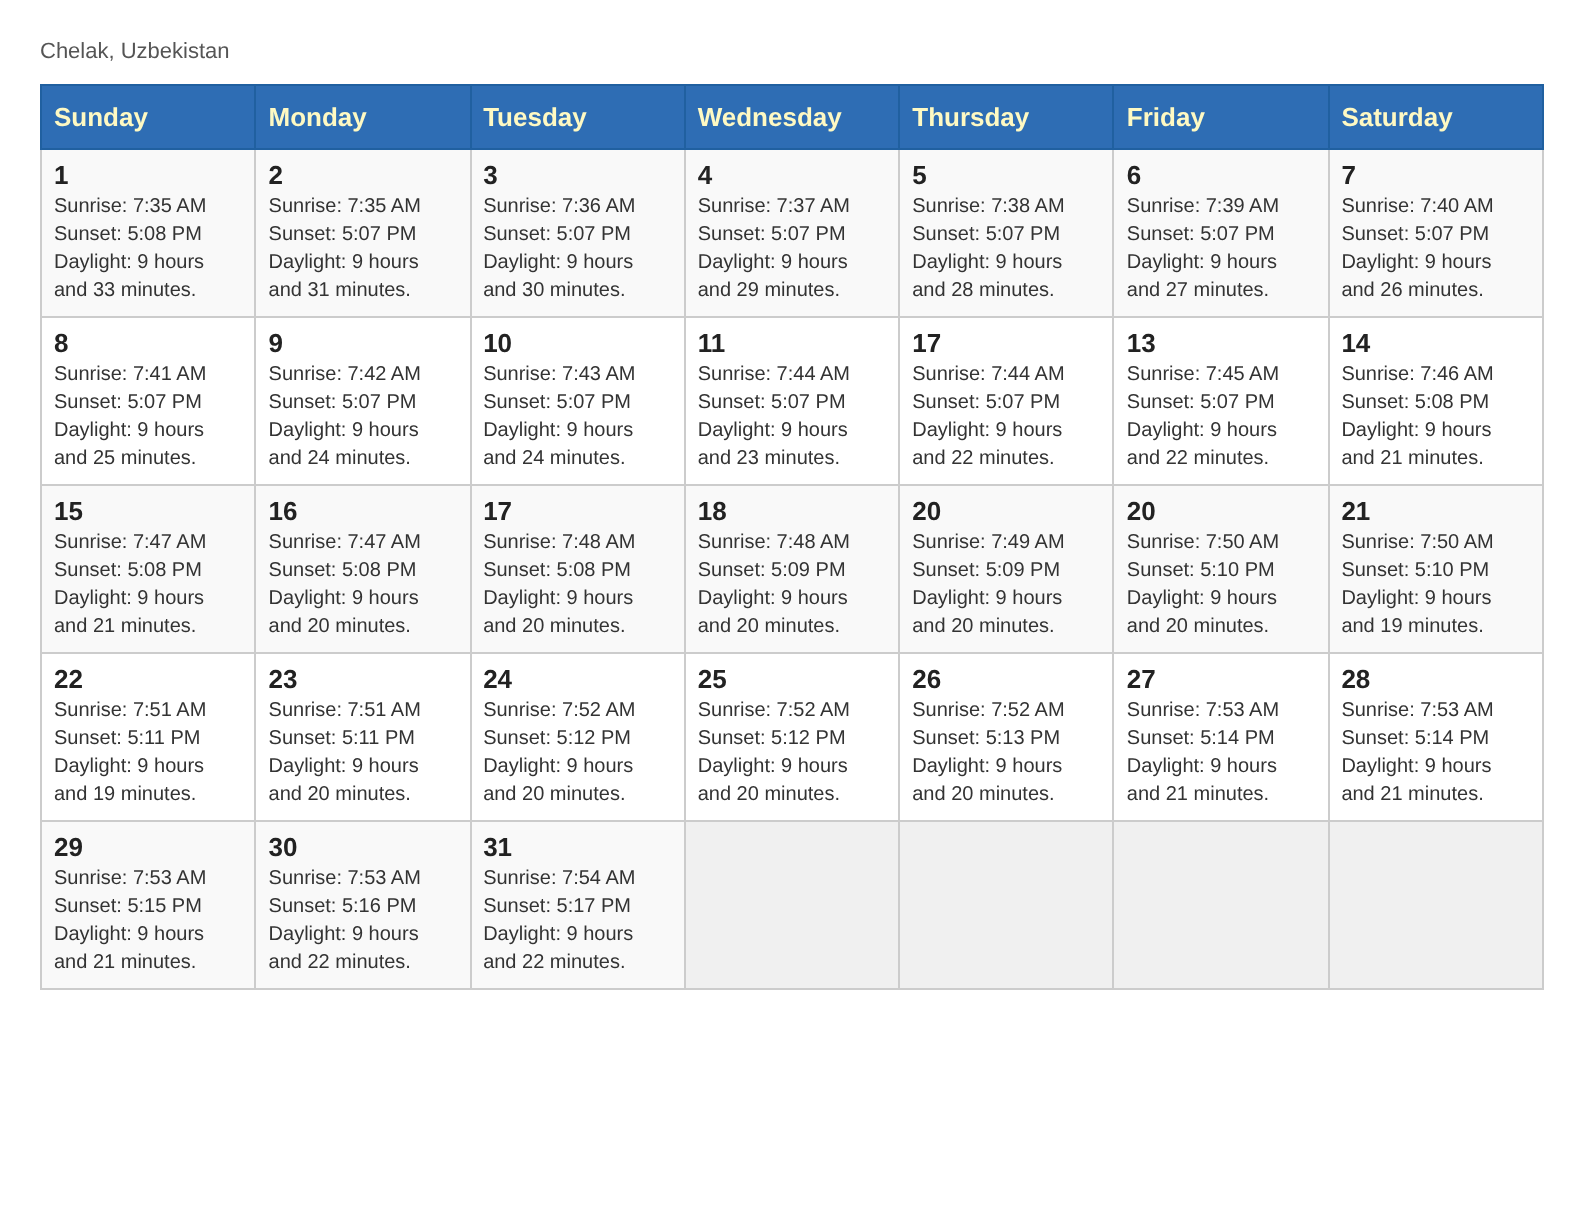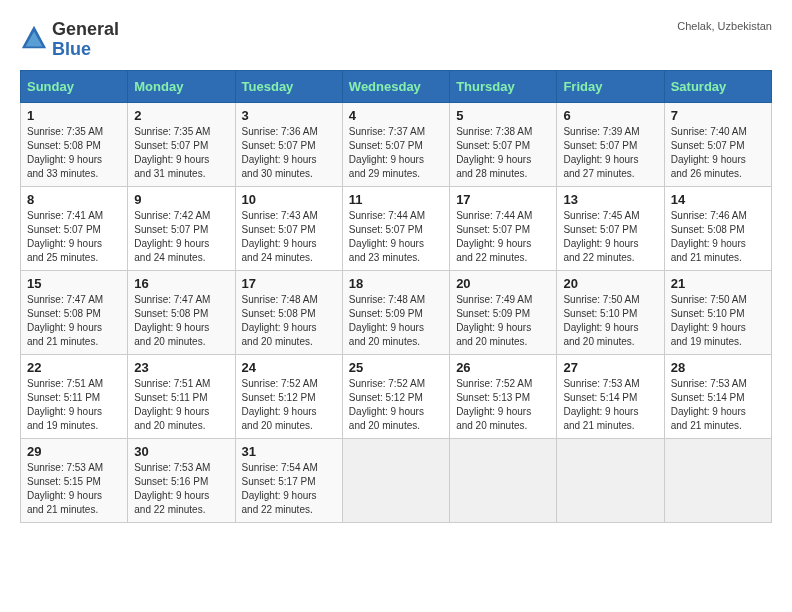--- a/index.html
+++ b/index.html
@@ -49,21 +49,21 @@
       font-size: 11px;
       color: #555;
     }
     .calendar {
       width: 100%;
       border-collapse: collapse;
       font-size: 11px;
     }
     .calendar thead th {
       background-color: #2E6DB4;
-      color: #86efac;
+      color: #fef9c3;
       padding: 8px 6px;
       text-align: left;
       font-size: 13px;
       font-weight: bold;
       border: 1px solid #2060a0;
     }
     .calendar tbody td {
       vertical-align: top;
       padding: 5px 6px;
       border: 1px solid #ccc;
@@ -93,34 +93,20 @@
       display: flex;
       flex-direction: column;
       align-items: flex-start;
     }
   </style>
 </head>
 <body>
 
 <div>
   <div class="header-area">
-    <div class="logo-wrapper">
-      <div class="logo">
-        <div class="logo-icon">
-          <svg viewBox="0 0 30 30" xmlns="http://www.w3.org/2000/svg">
-            <polygon points="15,2 28,26 2,26" fill="#2E6DB4"></polygon>
-            <polygon points="15,8 24,24 6,24" fill="#5A9FD4"></polygon>
-          </svg>
-        </div>
-        <div>
-          <span class="logo-text-general">General</span><br>
-          <span class="logo-text-blue">Blue</span>
-        </div>
-      </div>
-    </div>
     <div class="title-area">
       <div class="subtitle">Chelak, Uzbekistan</div>
     </div>
   </div>
 
   <table class="calendar">
     <thead>
       <tr>
         <th>Sunday</th>
         <th>Monday</th>

